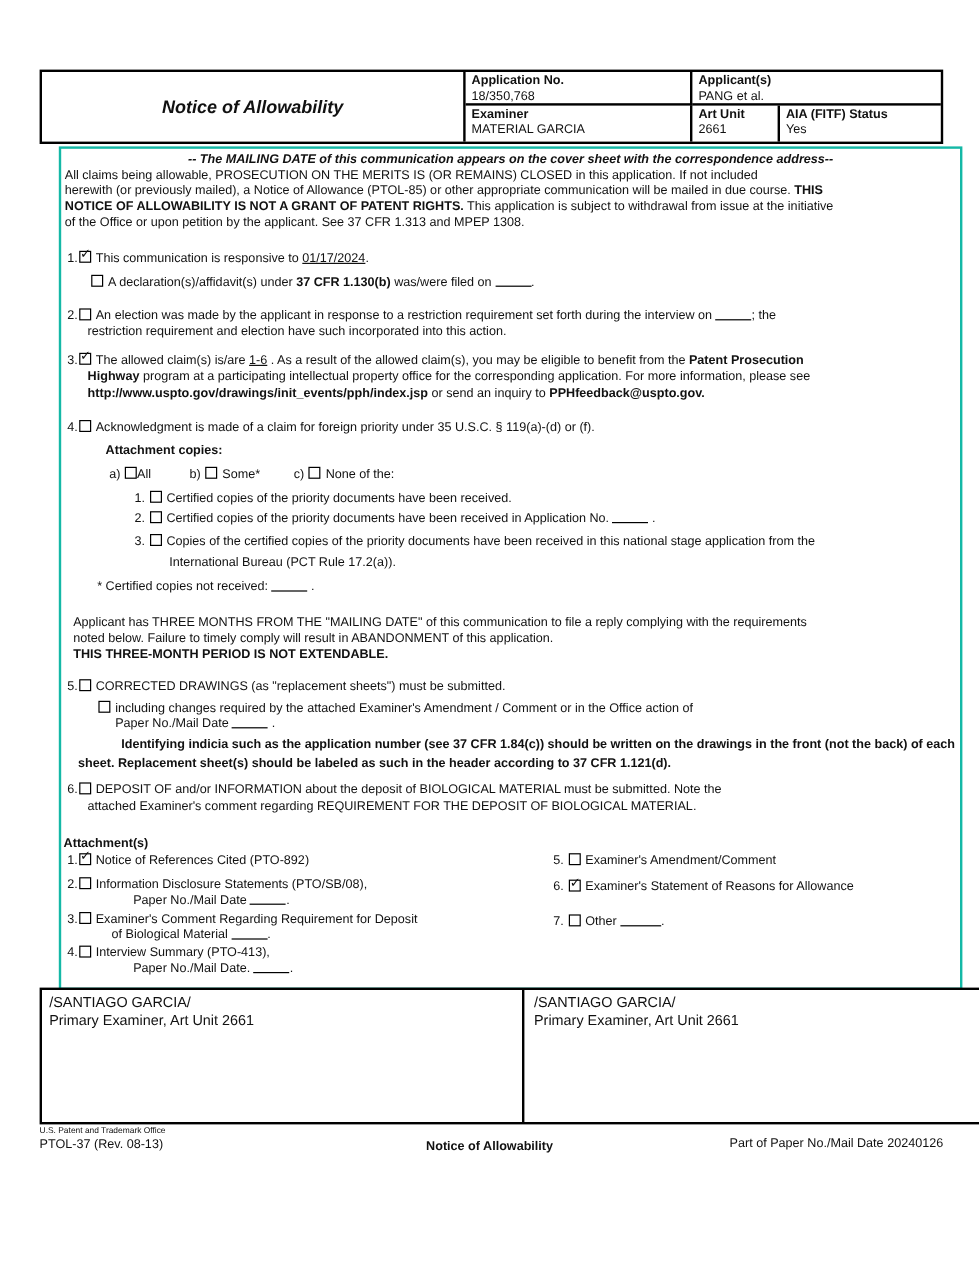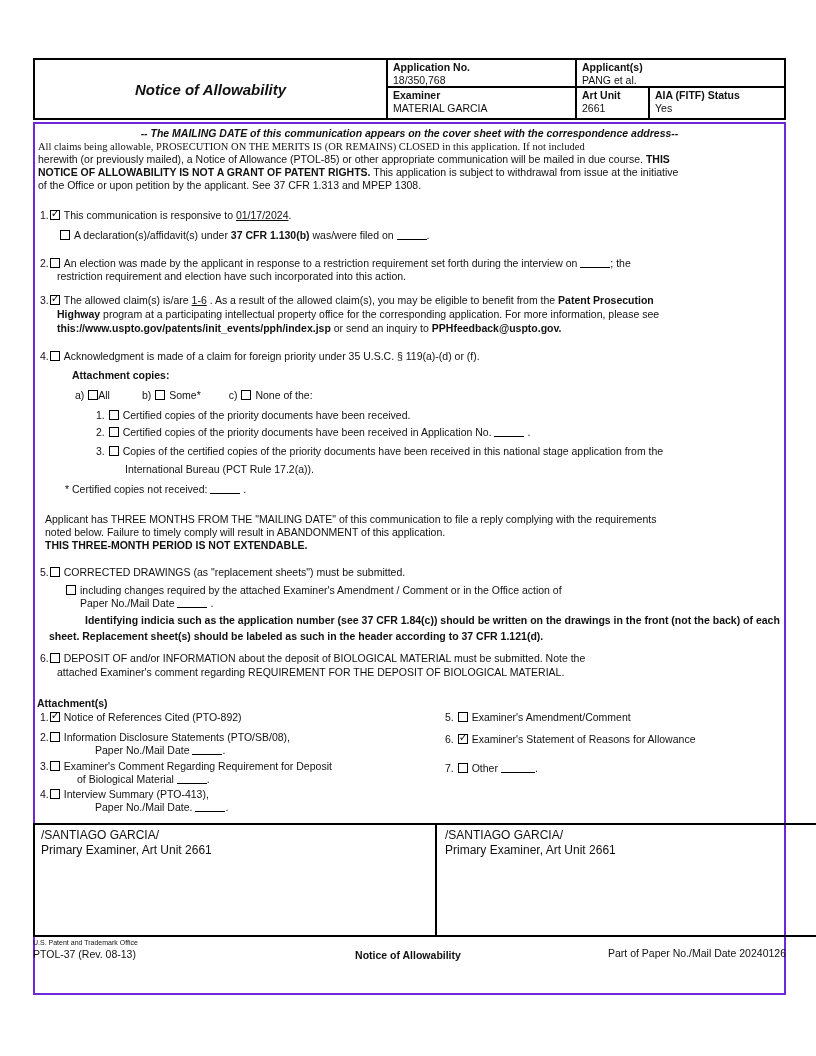--- a/index.html
+++ b/index.html
@@ -20,21 +20,21 @@
   .hdr .lbl { font-weight:bold; }
   .c-title { grid-column:1; grid-row:1/3; border-right:2px solid #000;
              display:flex; align-items:center; justify-content:center;
              font-size:15px; font-weight:bold; font-style:italic; }
   .c-appno { grid-column:2; grid-row:1; border-right:2px solid #000; border-bottom:2px solid #000; }
   .c-applicant { grid-column:3/5; grid-row:1; border-bottom:2px solid #000; }
   .c-examiner { grid-column:2; grid-row:2; border-right:2px solid #000; }
   .c-artunit { grid-column:3; grid-row:2; border-right:2px solid #000; }
   .c-aia { grid-column:4; grid-row:2; }
   
-  .main { position:absolute; left:33px; top:122px; width:753px; height:873px; border:2px solid #6d28d9; }
+  .main { position:absolute; left:49px; top:122px; width:753px; height:703px; border:2px solid #14b8a6; }
   .sig  { position:absolute; left:33px; top:823px; width:814px; height:114px; border:2px solid #000; display:flex; }
   .sig .cellL { width:402px; border-right:2px solid #000; padding:3px 6px; font-size:12px; line-height:15px; }
   .sig .cellR { flex:1; padding:3px 8px; font-size:12px; line-height:15px; }
   
   .ln { position:absolute; white-space:nowrap; }
   .wrapc { left:0; right:0; text-align:center; }
   
   .cb { display:inline-block; width:10px; height:10px; border:1px solid #000;
         vertical-align:-1px; margin:0 4px 0 1px; position:relative; background:#fff; }
   .cb .mark { position:absolute; left:0px; top:-3px; font-size:11px; line-height:11px; font-weight:bold; }
@@ -71,42 +71,42 @@
   <div class="cell c-aia">
     <div class="lbl">AIA (FITF) Status</div>
     <div>Yes</div>
   </div>
 </div>
 
 <div class="main">
 
   <div class="ln wrapc b i" style="top:3px;">-- The MAILING DATE of this communication appears on the cover sheet with the correspondence address--</div>
 
-  <div class="ln" style="top:16px; left:3px;font-family:Liberation Serif, serif;">All claims being allowable, PROSECUTION ON THE MERITS IS (OR REMAINS) CLOSED in this application. If not included</div>
+  <div class="ln" style="top:16px; left:3px;">All claims being allowable, PROSECUTION ON THE MERITS IS (OR REMAINS) CLOSED in this application. If not included</div>
   <div class="ln" style="top:29px; left:3px;"><span>herewith (or previously mailed), a Notice of Allowance (PTOL-85) or other appropriate communication will be mailed in due course. </span><span class="b">THIS</span></div>
   <div class="ln" style="top:42px; left:3px;"><span class="b">NOTICE OF ALLOWABILITY IS NOT A GRANT OF PATENT RIGHTS.</span><span> This application is subject to withdrawal from issue at the initiative</span></div>
   <div class="ln" style="top:55px; left:3px;">of the Office or upon petition by the applicant. See 37 CFR 1.313 and MPEP 1308.</div>
 
   <div class="ln" style="top:85px; left:5px;">
     <span class="inum">1.</span><span class="cb"><span class="mark">✓</span></span><span>This communication is responsive to </span><span class="u">01/17/2024</span><span>.</span>
   </div>
   <div class="ln" style="top:105px; left:24px;">
     <span class="cb"></span><span>A declaration(s)/affidavit(s) under </span><span class="b">37 CFR 1.130(b)</span><span> was/were filed on </span><span class="blank"></span><span>.</span>
   </div>
 
   <div class="ln" style="top:133px; left:5px;">
     <span class="inum">2.</span><span class="cb"></span><span>An election was made by the applicant in response to a restriction requirement set forth during the interview on </span><span class="blank"></span><span>; the</span>
   </div>
   <div class="ln" style="top:146px; left:22px;">restriction requirement and election have such incorporated into this action.</div>
 
   <div class="ln" style="top:170px; left:5px;">
     <span class="inum">3.</span><span class="cb"><span class="mark">✓</span></span><span>The allowed claim(s) is/are </span><span class="u">1-6</span><span> . As a result of the allowed claim(s), you may be eligible to benefit from the </span><span class="b">Patent Prosecution</span>
   </div>
   <div class="ln" style="top:184px; left:22px;"><span class="b">Highway</span><span> program at a participating intellectual property office for the corresponding application. For more information, please see</span></div>
-  <div class="ln" style="top:198px; left:22px;"><span class="b">this://www.uspto.gov/patents/init_events/pph/index.jsp</span><span> or send an inquiry to </span><span class="b">PPHfeedback@uspto.gov.</span></div>
+  <div class="ln" style="top:198px; left:22px;"><span class="b">http://www.uspto.gov/drawings/init_events/pph/index.jsp</span><span> or send an inquiry to </span><span class="b">PPHfeedback@uspto.gov.</span></div>
 
   <div class="ln" style="top:226px; left:5px;">
     <span class="inum">4.</span><span class="cb"></span><span>Acknowledgment is made of a claim for foreign priority under 35 U.S.C. § 119(a)-(d) or (f).</span>
   </div>
   <div class="ln b" style="top:245px; left:37px;">Attachment copies:</div>
   <div class="ln" style="top:265px; left:40px;">
     <span>a)</span> <span class="cb" style="margin-right:0;"></span><span>All</span><span style="display:inline-block;width:32px;"></span><span>b)</span> <span class="cb"></span><span>Some*</span><span style="display:inline-block;width:28px;"></span><span>c)</span> <span class="cb"></span><span>None of the:</span>
   </div>
   <div class="ln" style="top:285px; left:61px;">
     <span>1.</span> <span class="cb"></span><span>Certified copies of the priority documents have been received.</span>

